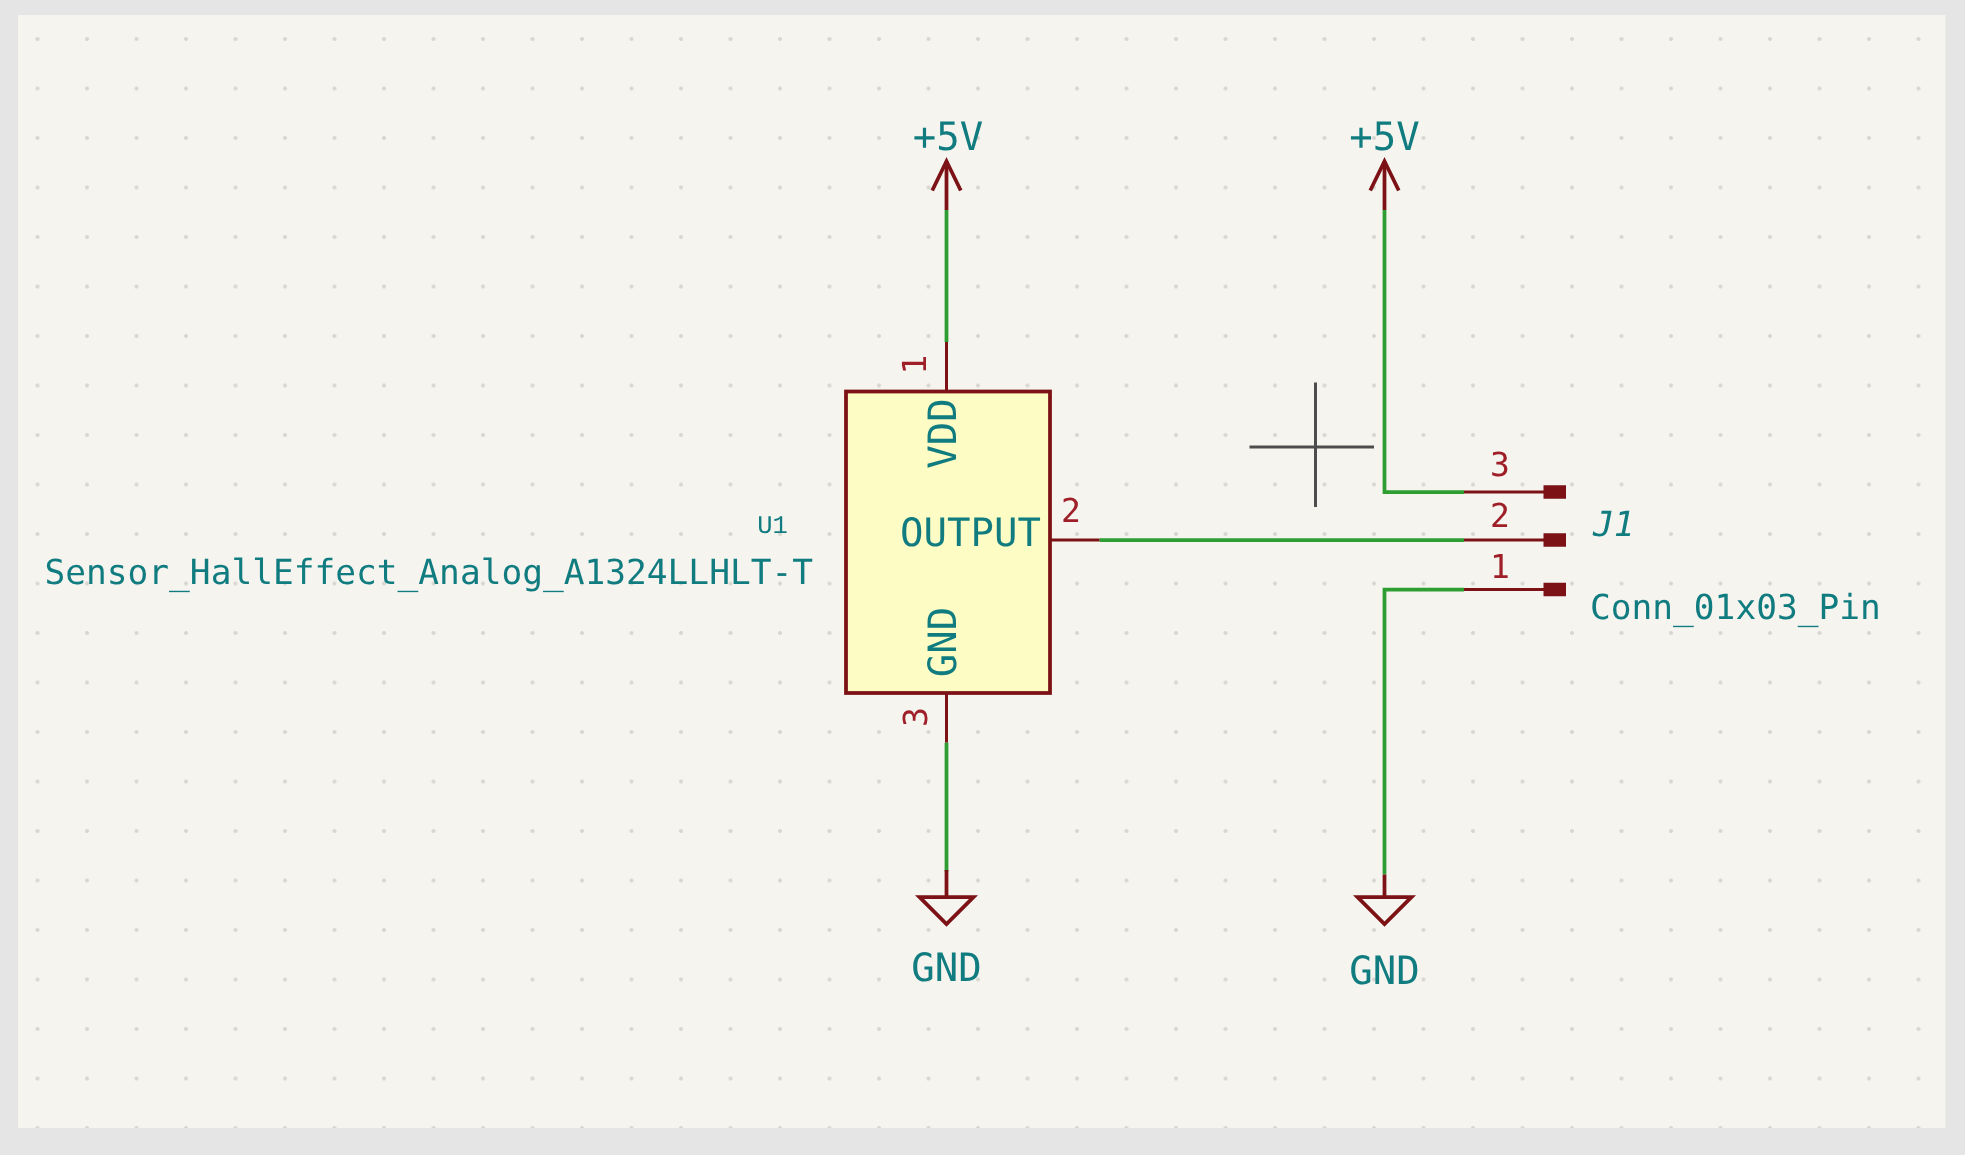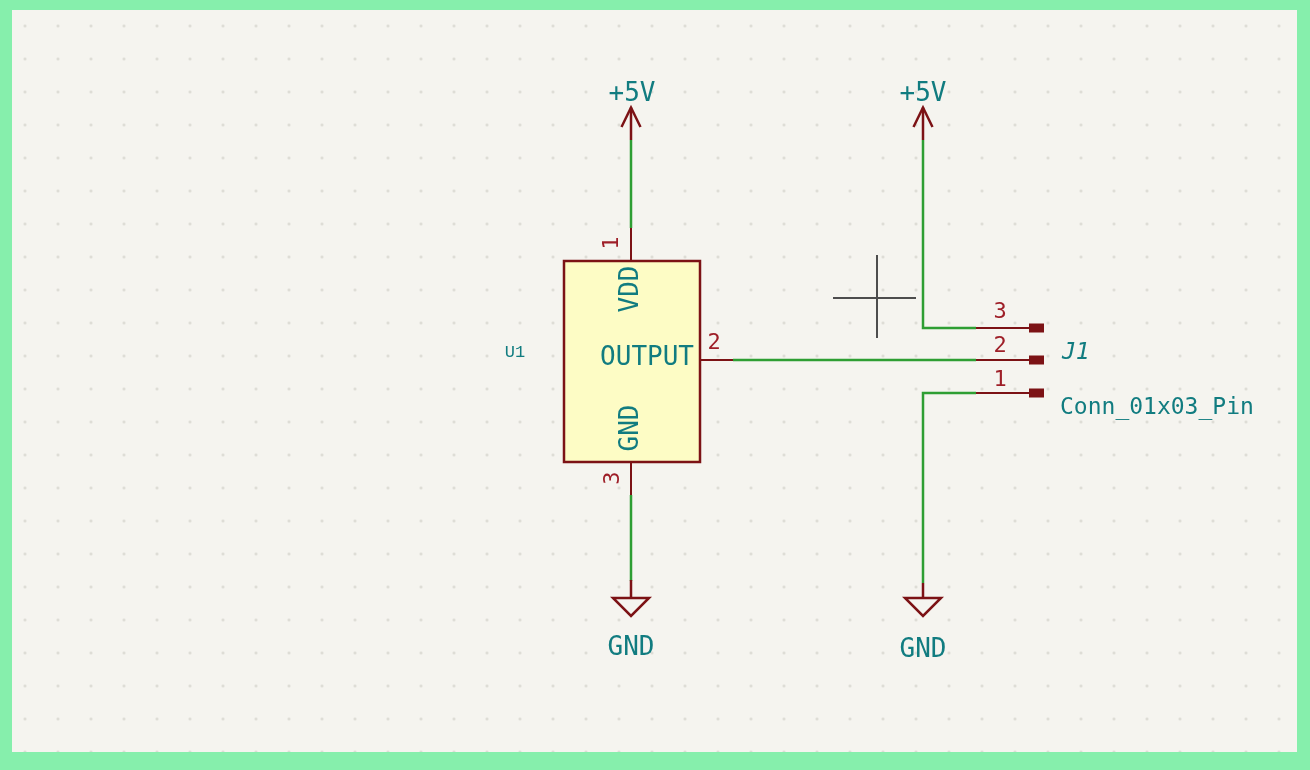--- a/index.html
+++ b/index.html
@@ -1,19 +1,19 @@
 <!DOCTYPE html>
 <html><head>
 <meta charset="utf-8">
 <style>
   html,body { margin:0; padding:0; background:#000; }
   .frame {
     position:relative;
     width:1310px; height:770px;
-    background:#86efac;
+    background:#e5e5e5;
     overflow:hidden;
     font-family:"DejaVu Sans Mono", monospace;
   }
   .sheet {
     position:absolute;
     left:12px; top:10px;
     width:1285px; height:742px;
     background-color:#F5F4EF;
     background-image:radial-gradient(circle, #D8D7D0 1.1px, rgba(0,0,0,0) 1.5px);
     background-size:33px 33px;
@@ -103,20 +103,21 @@
       <path d="M877,255 L877,338"></path>
     </g>
   </svg>
 
   <div class="txt teal f26 center" style="left:632px; top:92px;">+5V</div>
   <div class="txt teal f26 center" style="left:923px; top:92px;">+5V</div>
   <div class="txt teal f26 center" style="left:631px; top:646px;">GND</div>
   <div class="txt teal f26 center" style="left:923px; top:648px;">GND</div>
 
   <div class="txt teal f24 center" style="left:515px; top:352px;">U1</div>
+  <div class="txt teal f23 anchor-right" style="left:542px; top:383px;">Sensor_HallEffect_Analog_A1324LLHLT-T</div>
 
   <div class="txt teal f26 center-rot" style="left:629px; top:289px;">VDD</div>
   <div class="txt teal f26 anchor-right" style="left:694px; top:356px;text-align:right;">OUTPUT</div>
   <div class="txt teal f26 center-rot" style="left:629px; top:428px;">GND</div>
 
   <div class="txt maroon f22 center-rot" style="left:611px; top:243px;">1</div>
   <div class="txt maroon f22 center" style="left:714px; top:342px;">2</div>
   <div class="txt maroon f22 center-rot" style="left:612px; top:478px;">3</div>
 
   <div class="txt teal f23 anchor-left" style="left:1062px; top:351px;font-style:italic;">J1</div>

